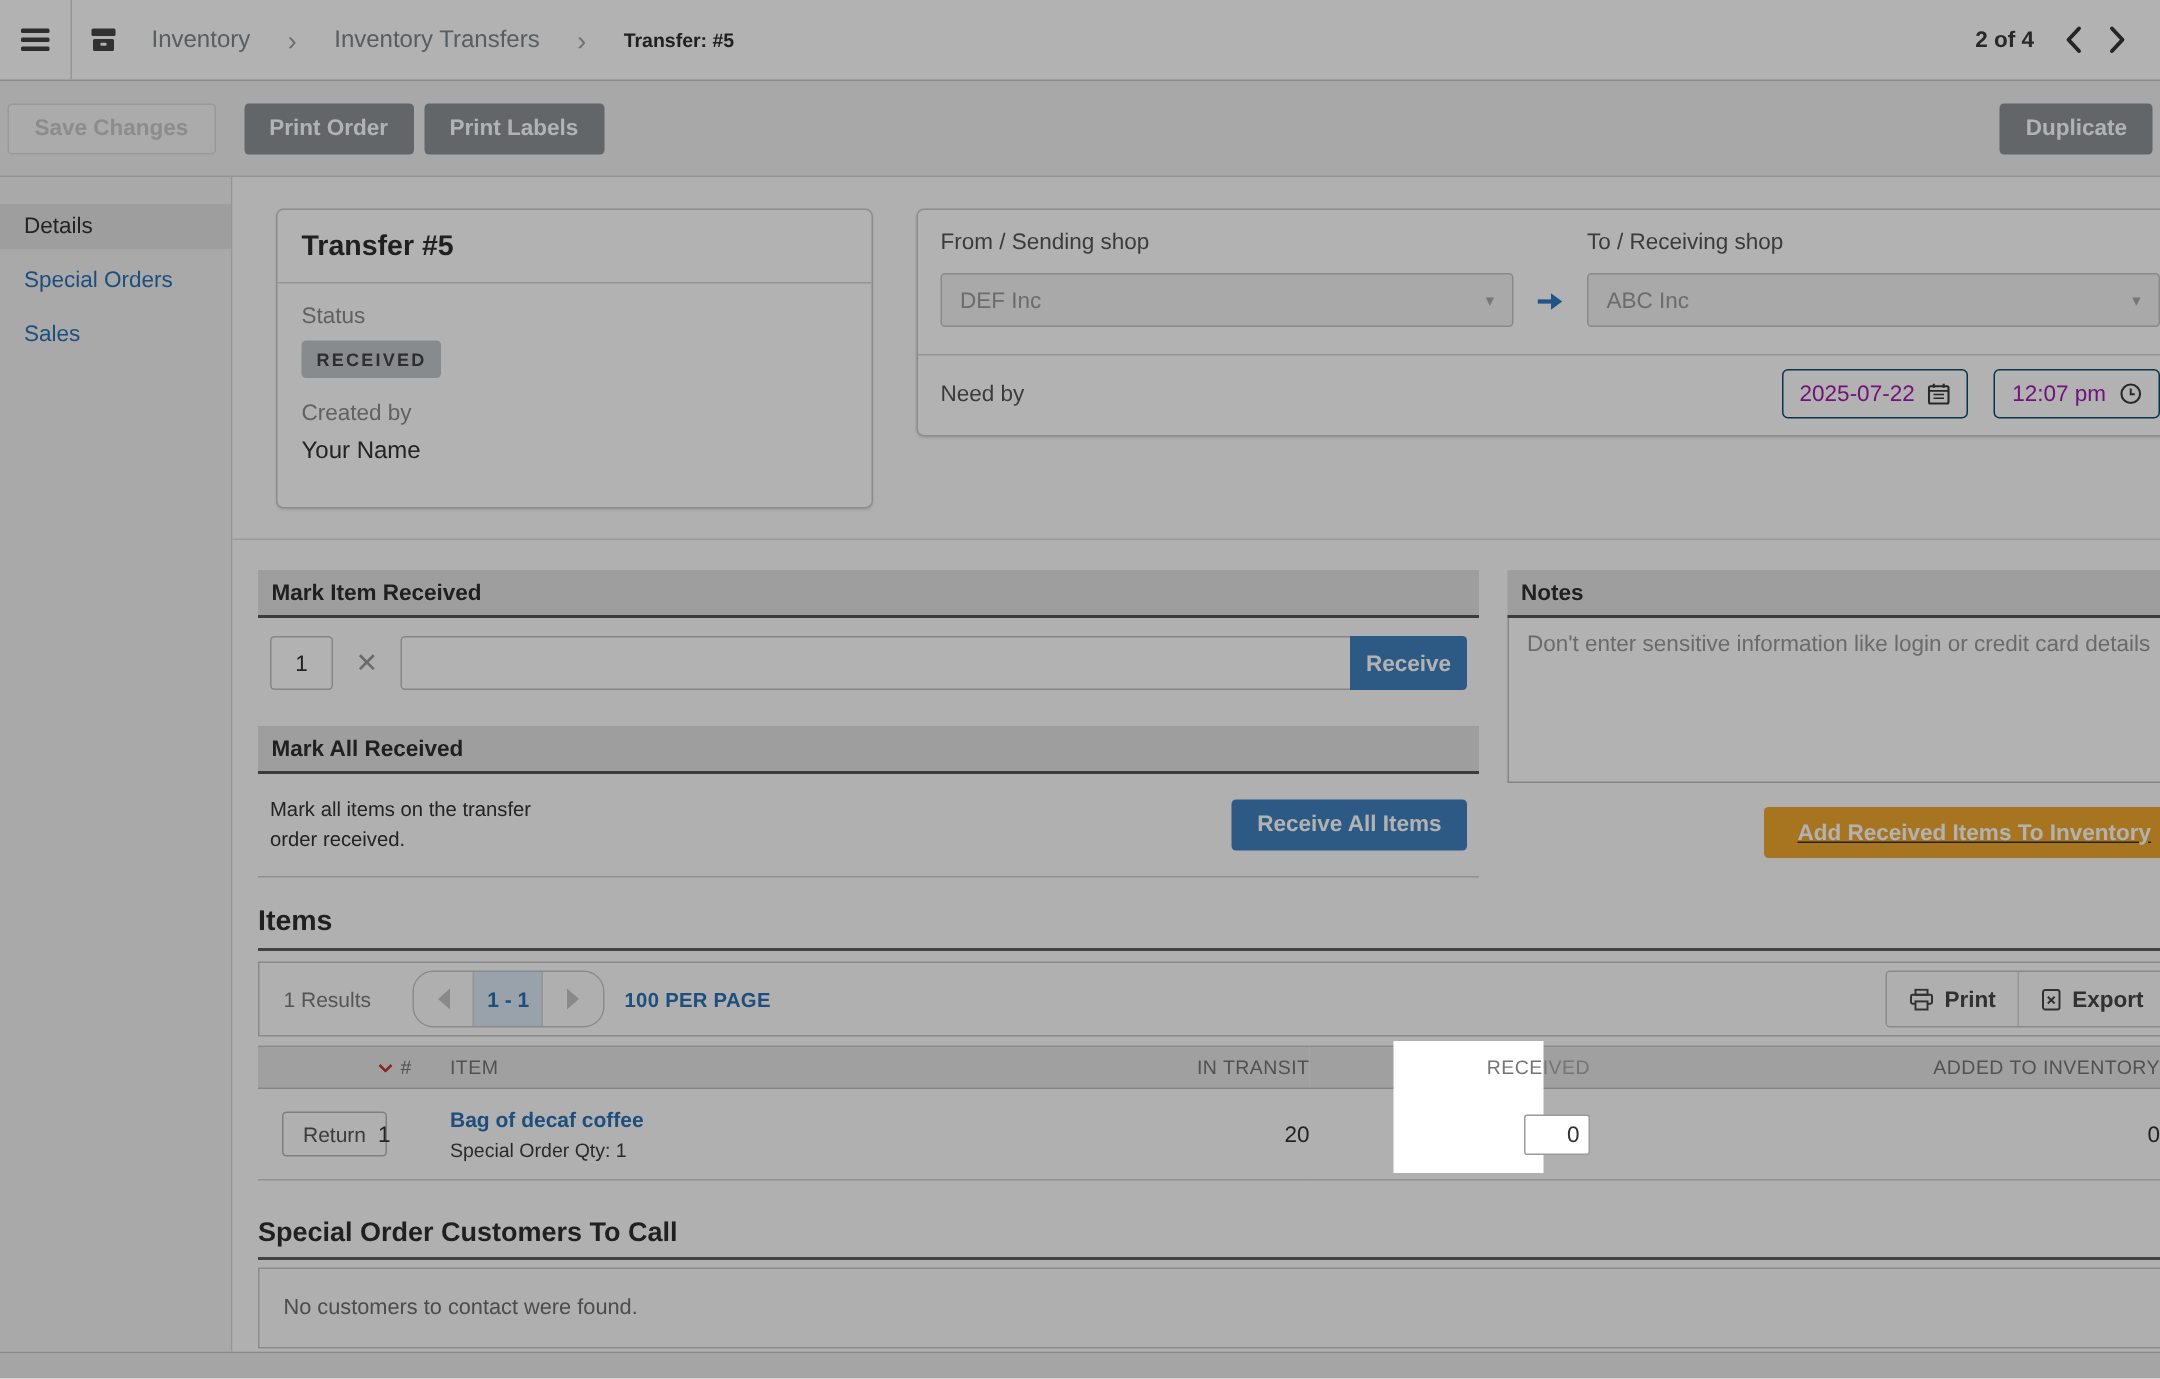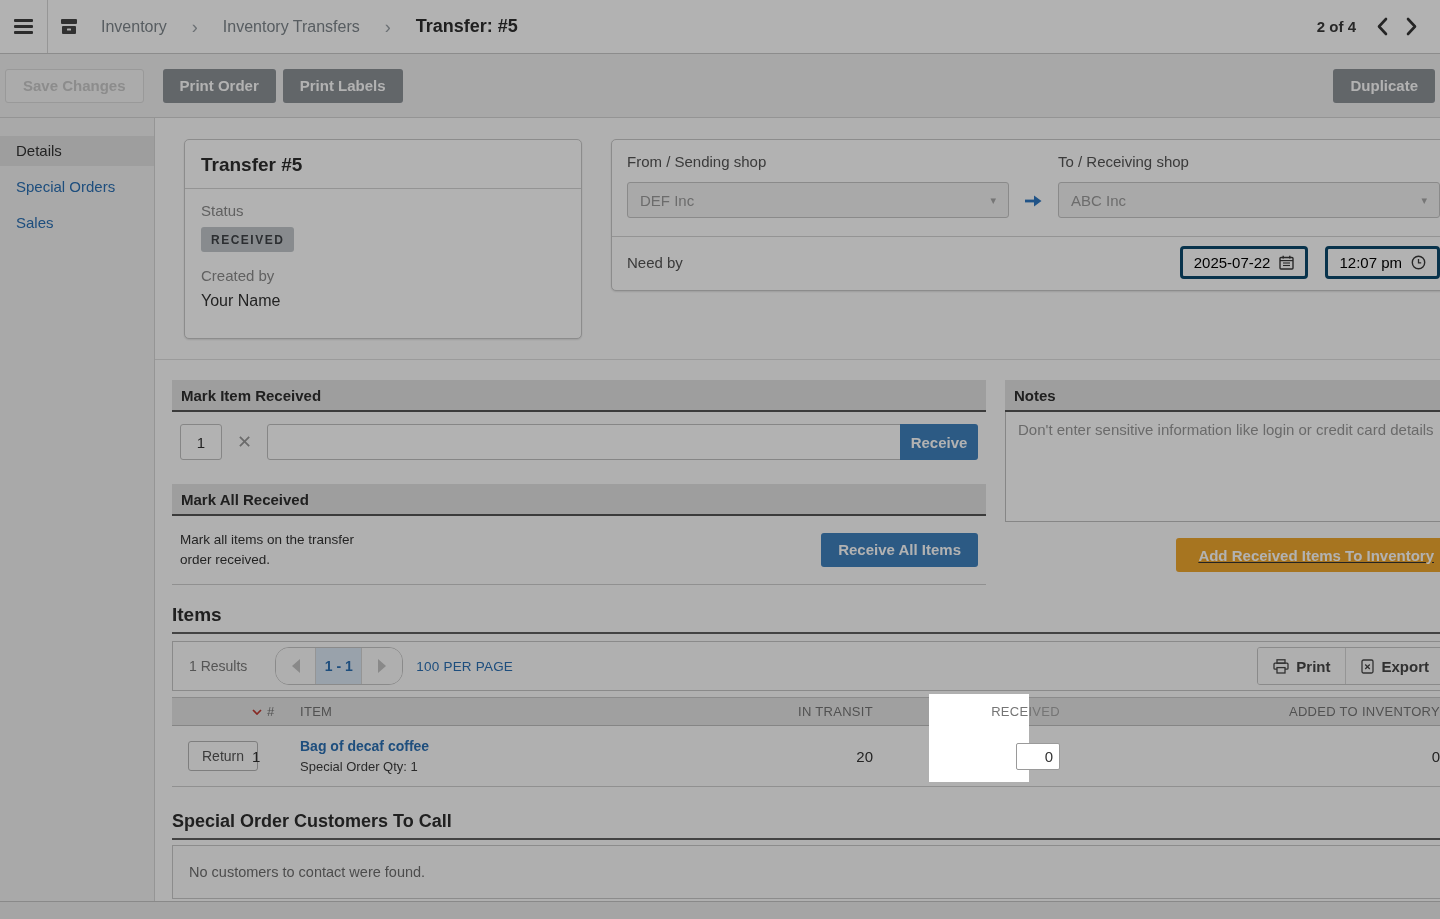--- a/index.html
+++ b/index.html
@@ -11,21 +11,21 @@
   
   .topbar { height:54px; background:#ffffff; border-bottom:1px solid #c9c9c9;
     display:flex; align-items:center; }
   .hamburger { width:47px; height:53px; border:none; background:transparent;
     display:flex; flex-direction:column; justify-content:center; align-items:center; gap:3px; cursor:pointer; }
   .hamburger span { display:block; width:19px; height:3px; background:#3f3f3f; border-radius:1px; }
   .crumbwrap { display:flex; align-items:center; height:53px; border-left:1px solid #d7d7d7; padding-left:12px; gap:23px; flex:1; }
   .crumb { color:#7e868c; font-size:16px; text-decoration:none; }
   .crumb-sep { color:#9aa1a7; font-size:18px; line-height:1; padding:0 2px; }
   .crumb-sep::before { content:"›"; }
-  .crumb-current { color:#2e2e2e; font-size:18px; font-weight:700; }
+  .crumb-current { color:#2e2e2e; font-size:13px; font-weight:700; }
   .topbar-right { display:flex; align-items:center; gap:12px; padding-right:20px; }
   .pager-label { font-weight:700; color:#3a3a3a; font-size:15px; margin-right:6px; }
   .nav-chev { background:transparent; border:none; cursor:pointer; padding:2px; display:flex; }
   
   .toolbar { height:64px; background:#f1f1f1; border-bottom:1px solid #d4d4d4;
     display:flex; align-items:center; padding:0 5px; }
   .btn { font-family:inherit; font-size:15px; font-weight:700; border:none; border-radius:3px;
     height:34px; padding:0 17px; cursor:pointer; }
   .btn-gray { background:#8d9297; color:#ffffff; }
   .btn-disabled { background:#f5f5f5; color:#c9c9c9; border:1px solid #dcdcdc; cursor:default; }
@@ -54,22 +54,22 @@
   .shop-col.from { width:382px; } .shop-col.to { width:382px; }
   .shop-label { color:#555; font-size:15px; margin-bottom:12px; }
   .select { height:36px; border:1px solid #c6c6c6; border-radius:3px; background:#f2f2f2;
     display:flex; align-items:center; padding:0 12px; color:#9b9b9b; font-size:15px; }
   .select .chev { margin-left:auto; color:#aaaaaa; font-size:11px; }
   .select .chev::before { content:"▾"; }
   .shop-arrow { align-self:flex-end; margin:0 16px 11px; display:flex; }
   .needby-row { border-top:1px solid #d5d5d5; display:flex; align-items:center; padding:9px 15px; }
   .needby-label { color:#555; font-size:15px; }
   .pill-inputs { margin-left:auto; display:flex; gap:17px; }
-  .pill { height:33px; border:3px solid #0c4a6e; border-radius:4px; background:#fff;
-    display:flex; align-items:center; gap:9px; padding:0 11px; font-size:15px; color:#000000; cursor:pointer; }
+  .pill { height:33px; border:1px solid #0c4a6e; border-radius:4px; background:#fff;
+    display:flex; align-items:center; gap:9px; padding:0 11px; font-size:15px; color:#a21caf; cursor:pointer; }
   
   .section-divider { border:none; border-top:1px solid #dedede; margin:20px -14px 0 -17px; }
   
   .receive-row { display:flex; gap:19px; margin-top:20px; align-items:flex-start; }
   .receive-left { width:814px; }
   .receive-right { flex:1; }
   .panel-header { height:32px; background:#e2e2e2; border-bottom:2px solid #555;
     display:flex; align-items:center; padding:0 9px; font-size:15px; font-weight:700; color:#2e2e2e; }
   .mark-item-row { display:flex; align-items:center; padding:12px 8px; }
   .qty-input { width:42px; height:36px; border:1px solid #c0c0c0; border-radius:3px; background:#fff;
@@ -98,21 +98,21 @@
   .results-count { color:#7a7a7a; font-size:14px; }
   .pagination { display:flex; margin-left:28px; border:1px solid #c6c6c6; border-radius:14px; overflow:hidden; }
   .page-btn { width:40px; height:36px; background:#fbfbfb; border:none; border-right:1px solid #d6d6d6;
     display:flex; align-items:center; justify-content:center; cursor:pointer; }
   .page-btn:last-child { border-right:none; }
   .tri-left, .tri-right { width:0; height:0; border-top:7px solid transparent; border-bottom:7px solid transparent; }
   .tri-left { border-right:8px solid #c4c4c4; }
   .tri-right { border-left:8px solid #c4c4c4; }
   .page-range { width:46px; height:36px; background:#dce9f5; color:#2b70b4; font-size:14px; font-weight:700;
     display:flex; align-items:center; justify-content:center; border-right:1px solid #d6d6d6; }
-  .per-page { margin-left:13px; color:#2b70b4; font-size:13.5px; font-weight:400; cursor:pointer; letter-spacing:.2px; }
+  .per-page { margin-left:13px; color:#2b70b4; font-size:13.5px; font-weight:700; cursor:pointer; letter-spacing:.2px; }
   .table-actions { margin-left:auto; display:flex; border:1px solid #c6c6c6; border-radius:3px; overflow:hidden; }
   .tbl-btn { height:36px; background:#fbfbfb; border:none; border-right:1px solid #d6d6d6; padding:0 15px;
     display:flex; align-items:center; gap:7px; font-family:inherit; font-size:15px; font-weight:700; color:#474747; cursor:pointer; }
   .tbl-btn:last-child { border-right:none; }
   
   .table-wrap { position:relative; margin-top:6px; }
   .spotlight { position:absolute; left:757px; top:-3px; width:100px; height:88px;
     background:#ffffff; box-shadow:0 0 0 3000px rgba(0,0,0,0.30); z-index:900; pointer-events:none; }
   .lift { position:relative; z-index:901; }
   table { width:100%; border-collapse:collapse; table-layout:fixed; }

